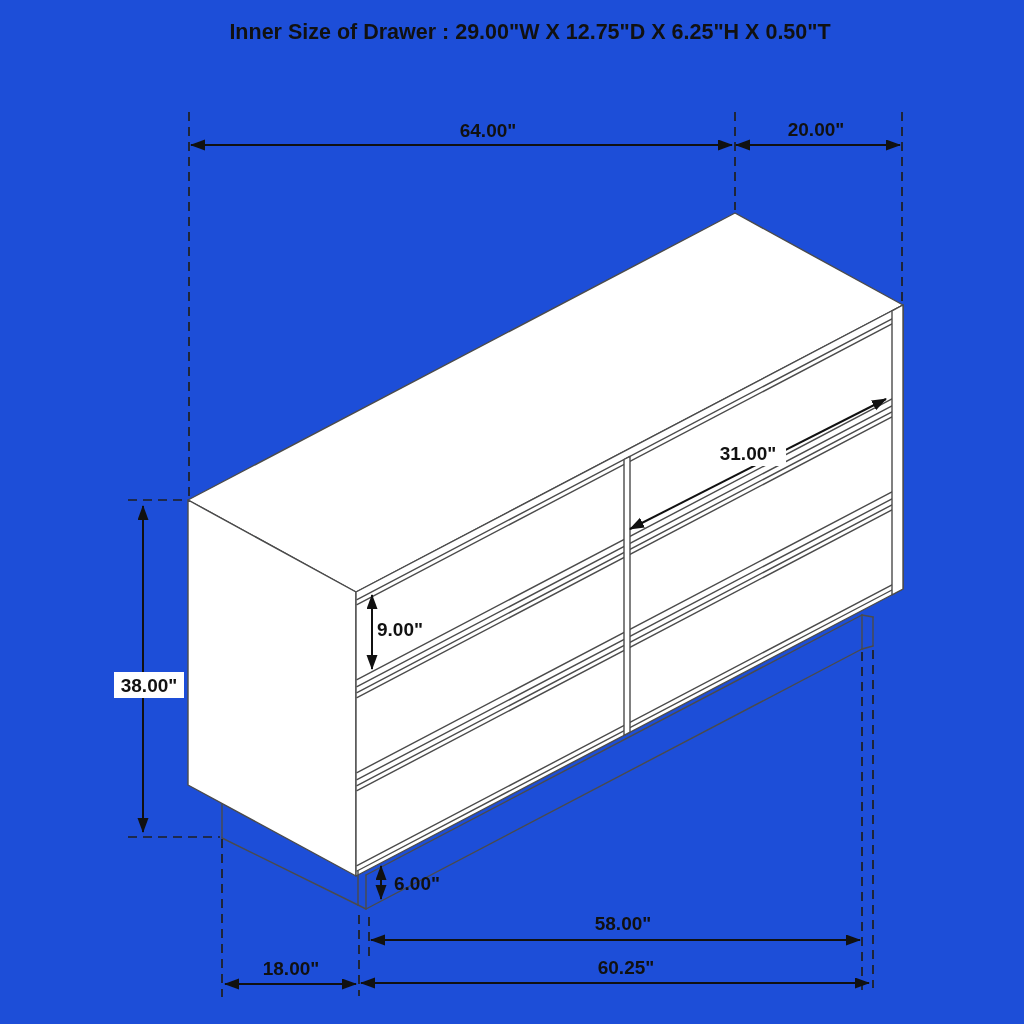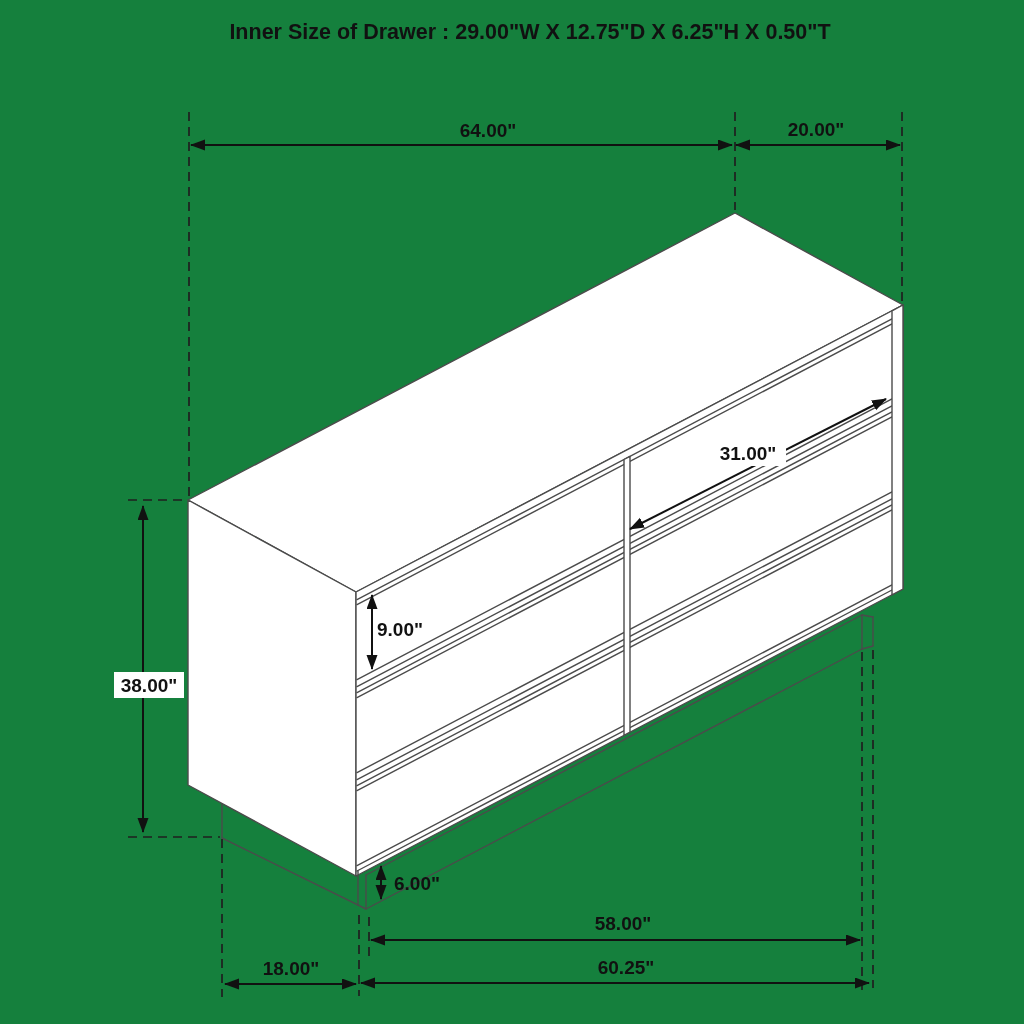--- a/index.html
+++ b/index.html
@@ -5,21 +5,21 @@
   html, body {
     margin: 0;
     padding: 0;
     background: #ffffff;
     font-family: "Liberation Sans", sans-serif;
   }
   .canvas {
     position: relative;
     width: 1024px;
     height: 1024px;
-    background: #15803d;
+    background: #1d4ed8;
     overflow: hidden;
   }
   svg { display: block; }
   .furn {
     fill: none;
     stroke: #4b4b4b;
     stroke-width: 1.4;
     stroke-linecap: round;
     stroke-linejoin: round;
   }

